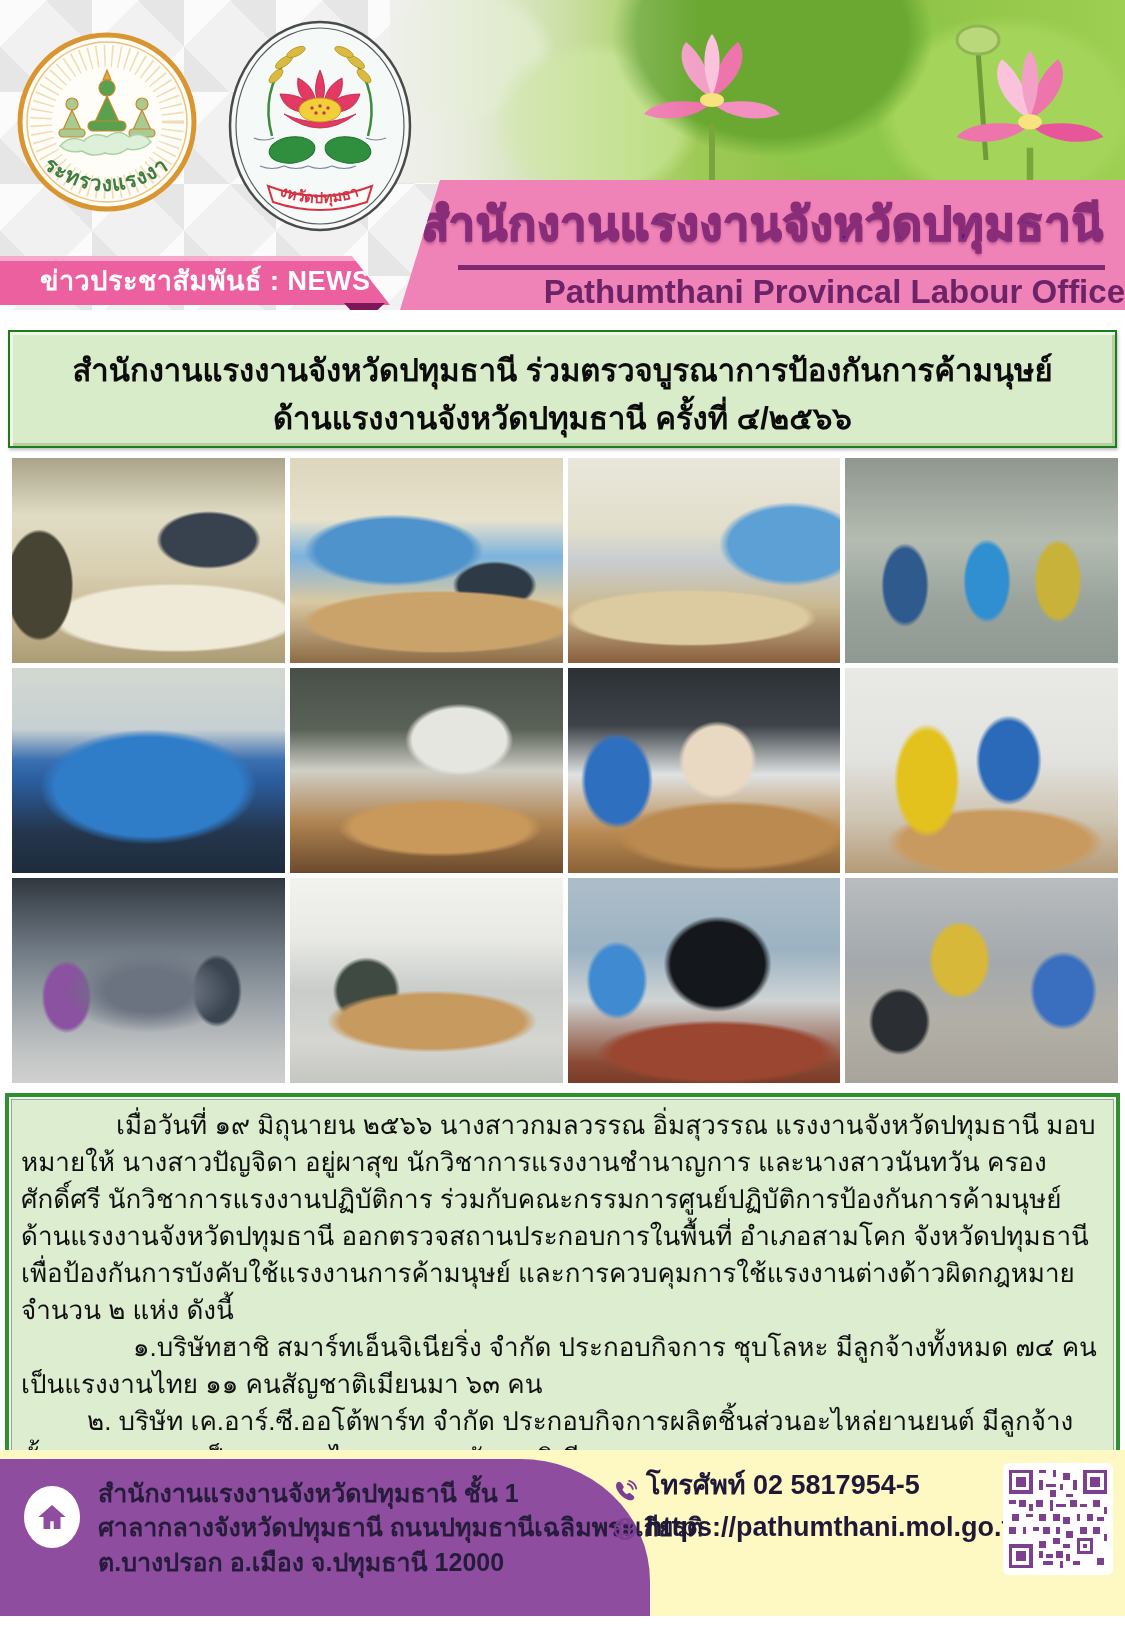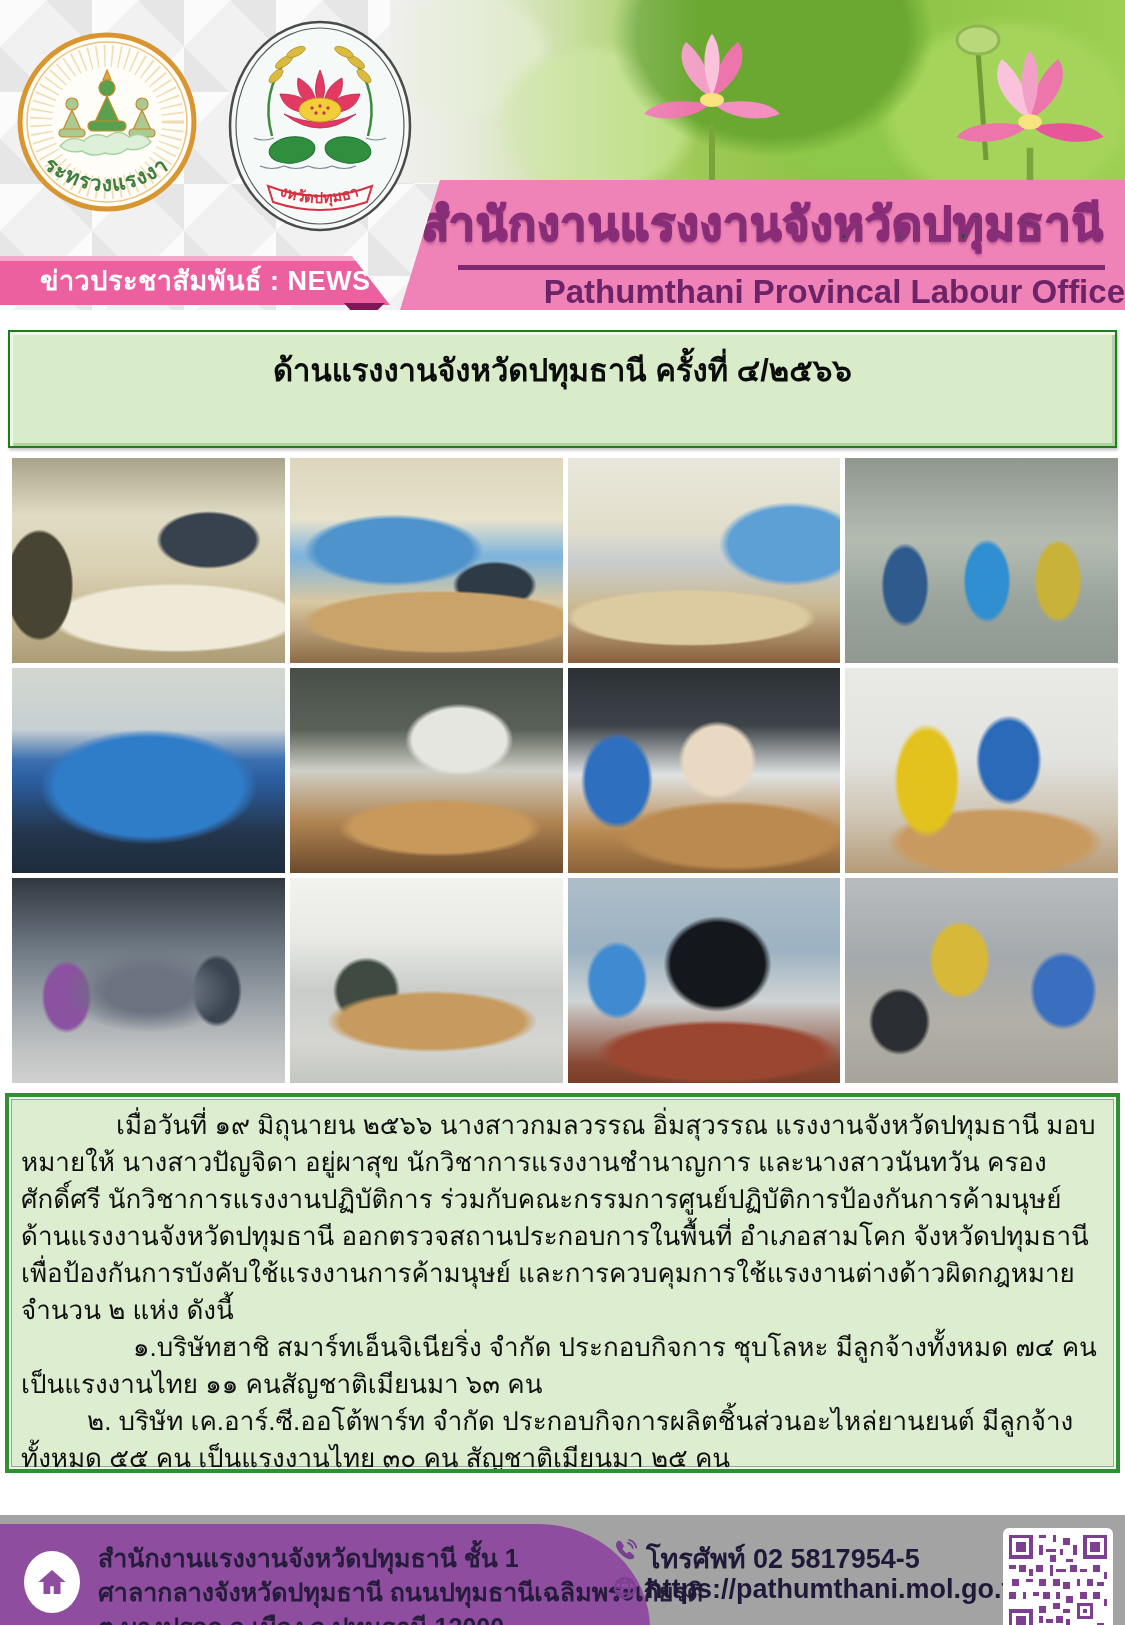--- a/index.html
+++ b/index.html
@@ -23,21 +23,21 @@
       radial-gradient(150px 110px at 10% 30%,#cfe6a8 0 50%,transparent 62%),
       linear-gradient(90deg,#e4ead6,#a8cf60 30%,#8cc044 62%,#9ccf52)}
   .lotus::after{content:"";position:absolute;inset:0;
     background:linear-gradient(90deg,rgba(240,240,238,.95),rgba(240,240,238,.5) 18%,rgba(240,240,238,0) 42%)}
   .lotus svg{position:absolute;inset:0}
   .logo{position:absolute}
   .logo-ministry{left:16px;top:22px;width:182px;height:218px}
   .logo-province{left:226px;top:18px;width:188px;height:220px}
   .banner{position:absolute;left:400px;top:180px;right:0;height:130px;background:#ef82b6;
     clip-path:polygon(40px 0,100% 0,100% 100%,0 100%)}
-  .banner-th{margin-top:7px;text-align:center;font-size:46px;font-weight:bold;color:#14532d;
+  .banner-th{margin-top:7px;text-align:center;font-size:46px;font-weight:bold;color:#4c1d95;
     letter-spacing:1px;-webkit-text-stroke:2px #8a2d78;text-shadow:0 3px 3px rgba(109,35,104,.5)}
   .banner-divider{height:5px;background:#7e2a70;margin:5px 20px 3px 58px}
   .banner-en{text-align:right;font-size:33px;font-weight:bold;color:#6d2368}
   .news-strip{position:absolute;left:0;top:256px;width:390px;height:49px;
     background:linear-gradient(180deg,#f6a9cb 0 5px,#ec609f 5px);
     clip-path:polygon(0 0,352px 0,390px 100%,0 100%);
     display:flex;align-items:center;padding-left:40px}
   .news-strip span{color:#fff;font-size:27px;font-weight:bold;letter-spacing:.5px}
   .news-tri{position:absolute;left:344px;top:303px;width:0;height:0;
     border-left:19px solid transparent;border-right:22px solid transparent;border-top:21px solid #7c1858}
@@ -99,29 +99,29 @@
   
   .article-box{margin:10px 5px 0 5px;height:380px;overflow:hidden;background:#dcedd0;
     border:4px solid #2f9032;box-shadow:inset 0 0 0 2px #eef6ea,inset 0 0 0 3px #98a898;
     padding:10px 12px 0 12px}
   .article-box p{font-size:26px;line-height:37px;color:#101010}
   .p-ind1{text-indent:95px}
   .p-ind2{text-indent:112px}
   .p-ind3{text-indent:66px}
 
   
-  .footer{position:absolute;left:0;right:0;bottom:0;height:110px;background:#a3a3a3;overflow:hidden}
+  .footer{position:absolute;left:0;right:0;bottom:9px;height:166px;background:#fef9c3;overflow:hidden}
   .f-purple{position:absolute;left:0;top:9px;bottom:-4px;width:650px;background:#8f4d9f;
     border-top-right-radius:130px 122px}
   .home-badge{position:absolute;left:24px;top:36px;width:56px;height:62px;background:#fff;
     border-radius:50%;display:flex;align-items:center;justify-content:center}
   .f-address{position:absolute;left:98px;top:26px;color:#241c3a;font-weight:bold;
     font-size:25px;line-height:1.37}
   .f-contacts{position:absolute;left:612px;top:22px}
-  .f-row{display:flex;align-items:flex-start;height:34px;margin-bottom:3px}
+  .f-row{display:flex;align-items:flex-end;height:34px;margin-bottom:3px}
   .f-row .fico{width:34px;height:28px;flex:0 0 34px;display:flex;align-items:center}
   .f-row .ftxt{color:#1f1838;font-weight:bold;font-size:27px;white-space:nowrap}
   .qr-card{position:absolute;right:12px;top:13px;width:110px;height:112px;background:#fff;
     border-radius:6px;padding:6px}
 </style>
 </head>
 <body>
 
 <div class="page">
 
@@ -245,20 +245,21 @@
       <div class="banner-en">Pathumthani Provincal Labour Office</div>
     </div>
 
     <div class="news-strip">
       <span>ข่าวประชาสัมพันธ์  :  NEWS</span>
     </div>
     <div class="news-tri"></div>
   </div>
 
   <div class="title-box">
+    <div class="t1">สำนักงานแรงงานจังหวัดปทุมธานี ร่วมตรวจบูรณาการป้องกันการค้ามนุษย์</div>
     <div class="t2">ด้านแรงงานจังหวัดปทุมธานี ครั้งที่ ๔/๒๕๖๖</div>
   </div>
 
   <div class="photo-grid">
     <div class="ph ph1" title="Officials in meeting room with woman presenting"></div>
     <div class="ph ph2" title="Committee meeting in front of provincial banner"></div>
     <div class="ph ph3" title="Committee meeting room with backdrop and tables"></div>
     <div class="ph ph4" title="Inspection team standing at factory entrance"></div>
     <div class="ph ph5" title="Workers in blue uniforms lined up for interview"></div>
     <div class="ph ph6" title="Officials interviewing at office table"></div>

